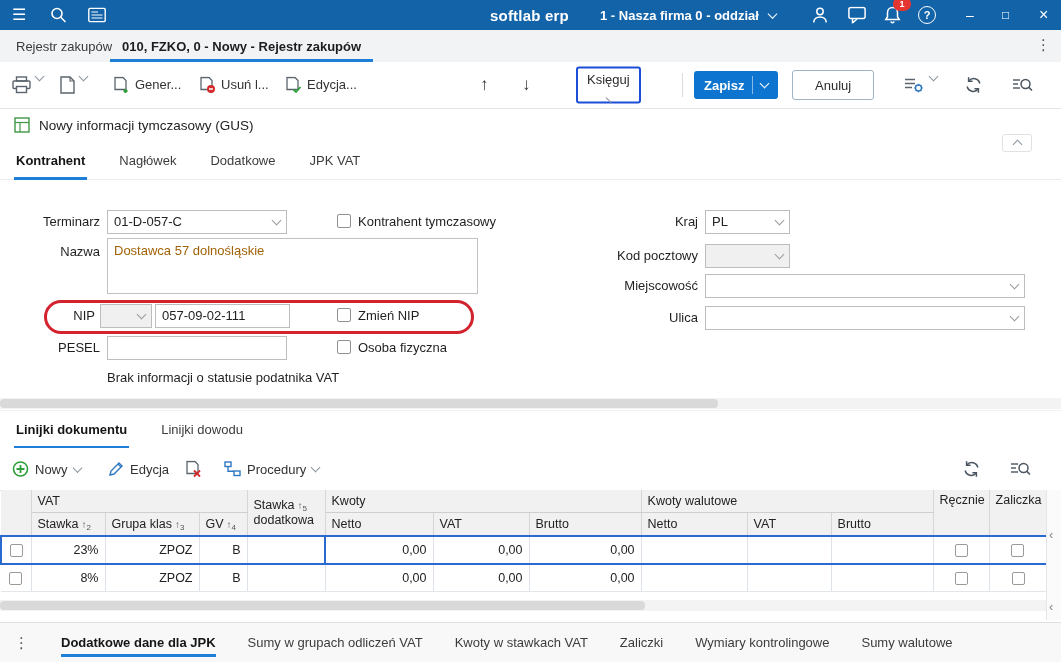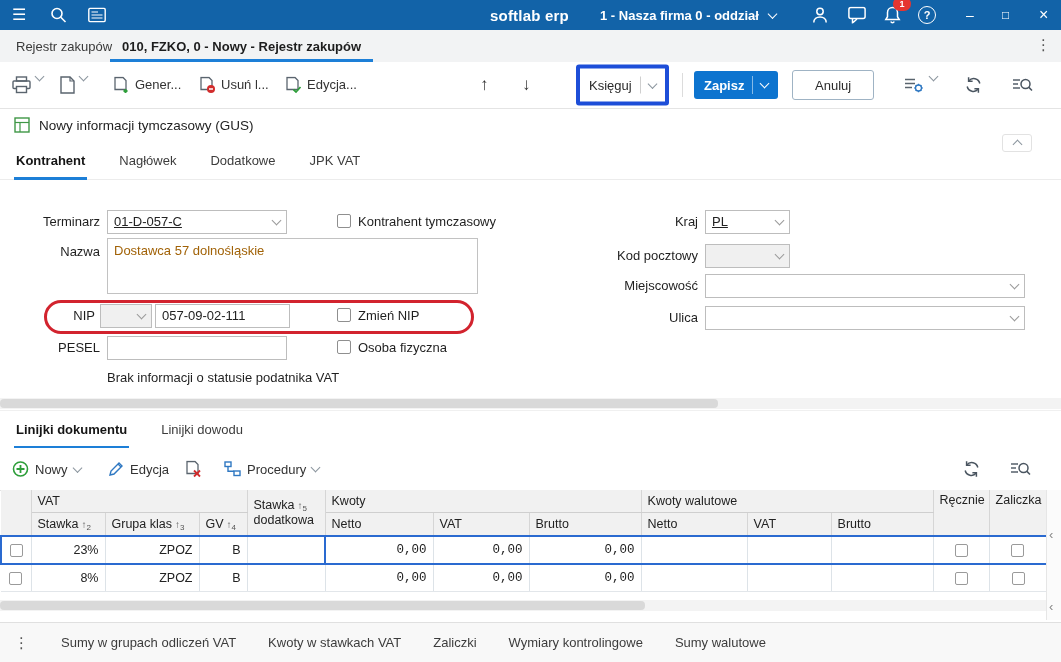--- a/index.html
+++ b/index.html
@@ -31,21 +31,21 @@
   .ttab{position:absolute;top:0;height:32px;display:flex;align-items:center;color:#3a3a3a;cursor:pointer;}
   .ttab.bg{left:16px;}
   .ttab.active{left:110px;padding:0 12px;color:#1d1d1d;font-weight:bold;}
   .ttab.active::after{content:"";position:absolute;left:0;right:0;bottom:0;height:3px;background:#1d7fd7;}
   .tabstrip .dots{position:absolute;right:10px;top:6px;font-size:15px;color:#555;cursor:pointer;}
 
   
   .toolbar{position:absolute;top:62px;left:0;width:1061px;height:46px;background:#fff;border-bottom:1px solid #e4e4e4;}
   .toolbar .it{position:absolute;top:50%;transform:translateY(-50%);display:inline-flex;align-items:flex-start;gap:5px;color:#333;cursor:pointer;}
   .arrowbtn{font-size:17px;color:#47525c;}
-  .btn-split{display:inline-flex;align-items:center;gap:8px;height:27px;padding:3px 9px;border:4px solid #1d4ed8;border-radius:3px;background:#fff;color:#2b2b2b;}
+  .btn-split{display:inline-flex;align-items:center;gap:8px;height:27px;padding:3px 9px;border:2px solid #1d4ed8;border-radius:3px;background:#fff;color:#2b2b2b;flex-direction:column;}
   .btn-split .vs{width:1px;height:17px;background:#cfcfcf;}
   .btn-primary{display:inline-flex;align-items:center;gap:8px;height:28px;padding:0 10px;border-radius:3px;background:#0d74cf;color:#fff;font-weight:bold;}
   .btn-primary .vs{width:1px;height:18px;background:rgba(255,255,255,.5);}
   .btn-outline{display:inline-flex;align-items:center;justify-content:center;height:28px;padding:0 22px;border:1px solid #9fb3c4;border-radius:3px;background:#fff;color:#2b2b2b;}
   .vdivider{position:absolute;top:11px;width:1px;height:24px;background:#dcdcdc;}
 
   
   .sechead{position:absolute;top:108px;left:0;width:1061px;height:34px;display:flex;align-items:center;gap:9px;padding-left:14px;box-sizing:border-box;}
   .sechead .t{font-size:13.5px;color:#1e1e1e;}
   .collapse-btn{position:absolute;left:1002px;top:134px;width:28px;height:16px;border:1px solid #e2e2e2;border-radius:3px;background:#fff;
@@ -55,21 +55,21 @@
   .formtabs{position:absolute;top:142px;left:0;width:1061px;height:38px;display:flex;align-items:center;gap:34px;padding-left:16px;box-sizing:border-box;border-bottom:1px solid #ececec;}
   .ftab{position:relative;height:38px;display:flex;align-items:center;color:#3c3c3c;cursor:pointer;}
   .ftab.active{font-weight:bold;color:#151515;}
   .ftab.active::after{content:"";position:absolute;left:-2px;right:-2px;bottom:0;height:3px;background:#1d7fd7;}
 
   
   .form{position:absolute;top:180px;left:0;width:1061px;height:218px;}
   .lbl{position:absolute;text-align:right;color:#1f1f1f;}
   .plain{position:absolute;color:#1f1f1f;}
   .inp{position:absolute;box-sizing:border-box;height:24px;line-height:22px;border:1px solid #bdbdbd;background:#fff;padding:0 6px;color:#222;overflow:hidden;white-space:nowrap;}
-  .combo{padding-right:18px;text-decoration:underline;}
+  .combo{padding-right:18px;}
   .combo .chv{position:absolute;right:6px;top:9px;color:#9a9a9a;}
   .combo.disabled{background:#f0f0f0;}
   .ta{position:absolute;box-sizing:border-box;border:1px solid #c2c2c2;background:#fff;padding:4px 6px;color:#a16207;}
   .cbx{position:absolute;width:14px;height:14px;box-sizing:border-box;border:1px solid #8f8f8f;border-radius:2px;background:#fff;cursor:pointer;}
   .nip-highlight{position:absolute;left:44px;top:120px;width:430px;height:34px;border:3px solid #d2232e;border-radius:17px;box-sizing:border-box;pointer-events:none;}
 
   
   .hscroll{position:absolute;left:0;width:1061px;height:11px;background:#f3f3f3;}
   .hscroll .thumb{position:absolute;top:1px;height:9px;background:#d9d9d9;border-radius:4px;cursor:pointer;}
 
@@ -82,21 +82,21 @@
   
   table.grid{position:absolute;top:490px;left:0;width:1046px;border-collapse:collapse;table-layout:fixed;font-size:12.5px;}
   table.grid th{background:#f1f1f1;font-weight:normal;color:#222;border-right:1px solid #d6d6d6;border-bottom:1px solid #cfcfcf;
                 padding:0 6px;height:22px;text-align:left;overflow:hidden;white-space:nowrap;}
   table.grid th.ctr{text-align:center;vertical-align:top;padding-top:3px;}
   table.grid td{height:26px;padding:0 6px;border-right:1px solid #dde3e8;border-bottom:1px solid #e2e6ea;overflow:hidden;white-space:nowrap;background:#fff;}
   td.c-check,td.c-recz{text-align:center;padding:0;}
   td.c-yellow,td.c-zal{background:#ffffd9;border-right-color:#e3e3c4;text-align:right;}
   td.c-zal{text-align:center;padding:0;}
   td.c-dod{border-right:1px solid #93aac0;}
-  td.c-num{text-align:right;font-family:Liberation Mono, monospace;}
+  td.c-num{text-align:right;}
   td.c-gray{background:#cbd1d8;border-right-color:#b9c0c8;}
   tr.selected td{border-top:2px solid #2a6ad0;border-bottom:2px solid #2a6ad0;}
   tr.selected td:first-child{border-left:2px solid #2a6ad0;}
   tr.selected td:last-child{border-right:2px solid #2a6ad0;}
   tr.selected td.c-dod{border-right:2px solid #2a6ad0;}
   .cb{display:inline-block;width:13px;height:13px;box-sizing:border-box;border:1px solid #9a9a9a;background:#fff;border-radius:2px;vertical-align:middle;cursor:pointer;}
   .sort{font-size:10px;color:#555;margin-left:3px;}
   .sort .n{font-size:8px;vertical-align:-2px;}
   .edge-strip{position:absolute;left:1046px;top:490px;width:15px;height:130px;background:#fbfbfb;border-left:1px solid #e6e6e6;}
   .edge-ch{position:absolute;left:1049px;color:#8a8a8a;font-size:13px;cursor:pointer;line-height:1;}
@@ -473,20 +473,21 @@
   <div class="edge-strip"></div>
   <span class="edge-ch" style="top:528px">‹</span>
   <span class="edge-ch" style="top:600px">‹</span>
 
   <div class="hscroll" style="top:600px;width:1046px">
     <span class="thumb" style="left:0;width:645px"></span>
   </div>
 
   <div class="bottombar">
     <span class="dots">⋮</span>
+    <span class="btab active">Dodatkowe dane dla JPK</span>
     <span class="btab">Sumy w grupach odliczeń VAT</span>
     <span class="btab">Kwoty w stawkach VAT</span>
     <span class="btab">Zaliczki</span>
     <span class="btab">Wymiary kontrolingowe</span>
     <span class="btab">Sumy walutowe</span>
   </div>
 
 </div>
 
 </body></html>

